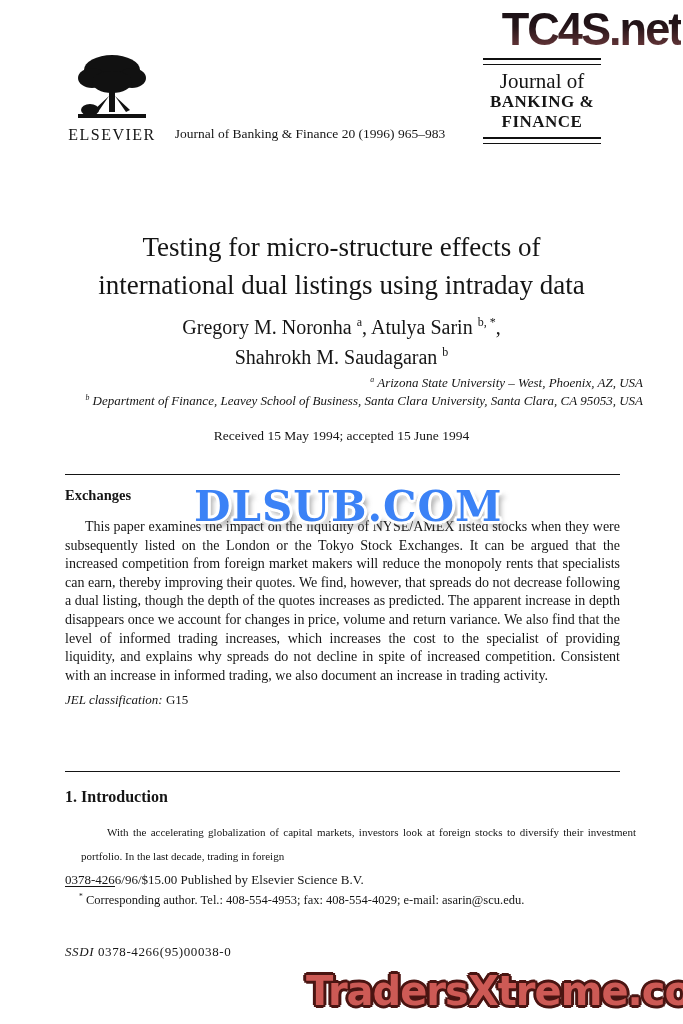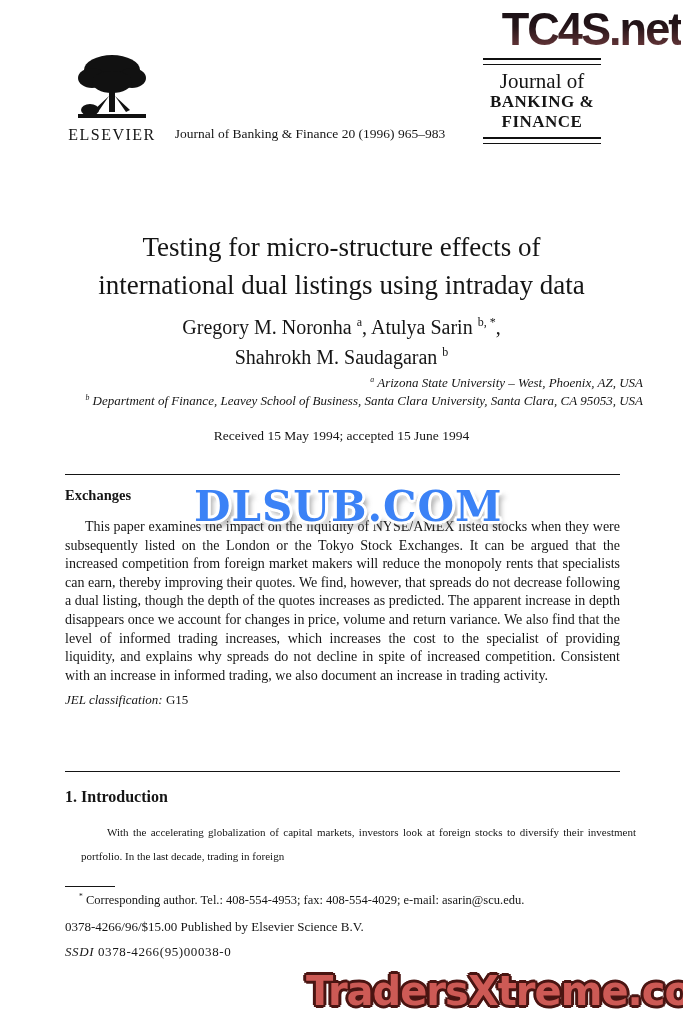--- a/index.html
+++ b/index.html
@@ -69,21 +69,21 @@
   .abstract-head{position:absolute;left:65px;top:487px;font-size:14.5px;font-weight:bold;}
   .abstract-body{position:absolute;left:65px;top:518px;width:555px;font-size:14px;line-height:18.6px;text-align:justify;text-indent:20px;}
   .jel,.keywords{position:absolute;left:65px;width:555px;font-size:13px;}
   .jel{top:692px;}
   .keywords{top:745px;}
   .label-it{font-style:italic;}
   .intro-head{position:absolute;left:65px;top:788px;font-size:16px;font-weight:bold;}
   .intro-body{position:absolute;left:81px;top:820px;width:555px;font-size:11px;line-height:24px;text-align:justify;text-indent:26px;}
   .fn-rule{position:absolute;left:65px;top:886px;width:50px;border-top:1px solid #151515;}
   .footnote{position:absolute;left:65px;top:893px;width:555px;font-size:12.5px;text-indent:14px;}
-  .footer1{position:absolute;left:65px;top:919px;width:555px;font-size:13px;}
+  .footer1{position:absolute;left:65px;top:872px;width:555px;font-size:13px;}
   .footer2{position:absolute;left:65px;top:944px;width:555px;font-size:13px;letter-spacing:.6px;}
 </style>
 </head>
 <body>
 
 <div class="page">
 
   <div class="wm-top">TC4S.net</div>
 
   <div class="elsevier">

